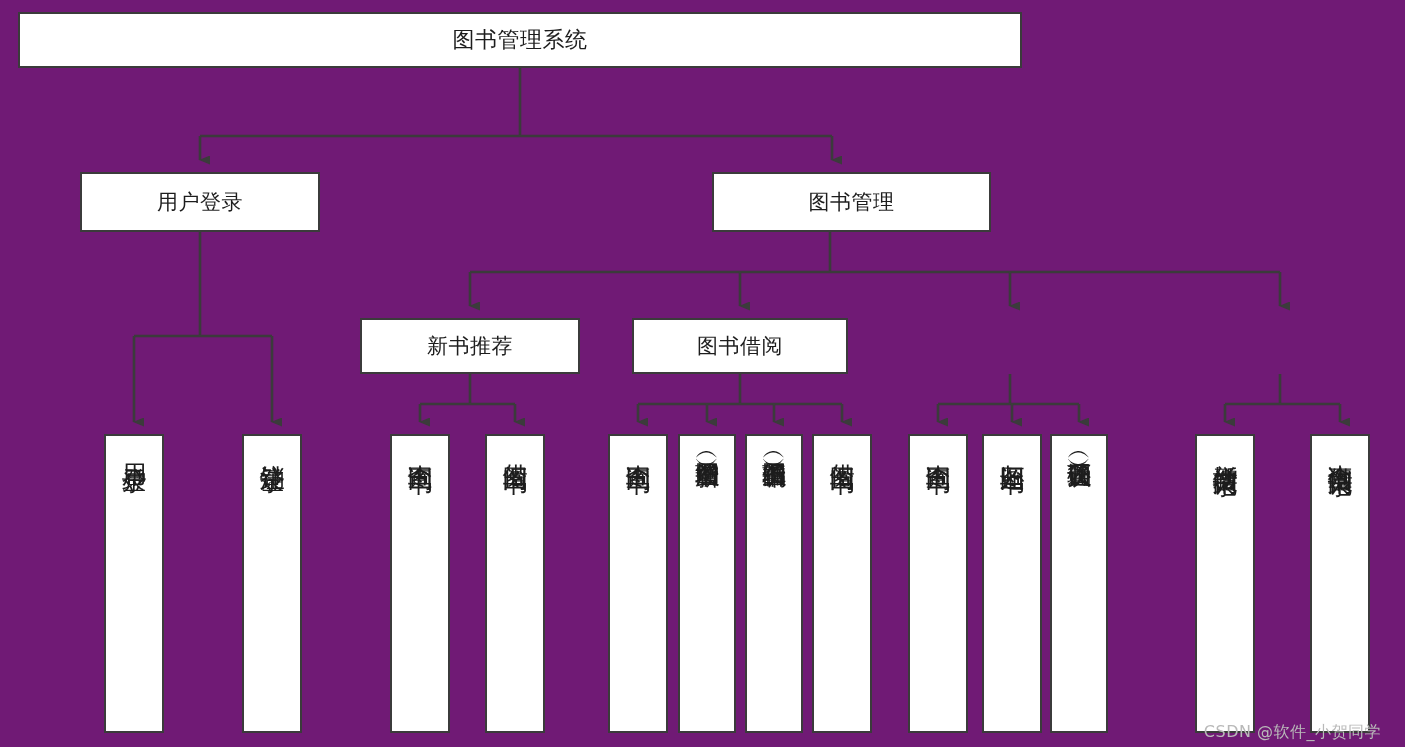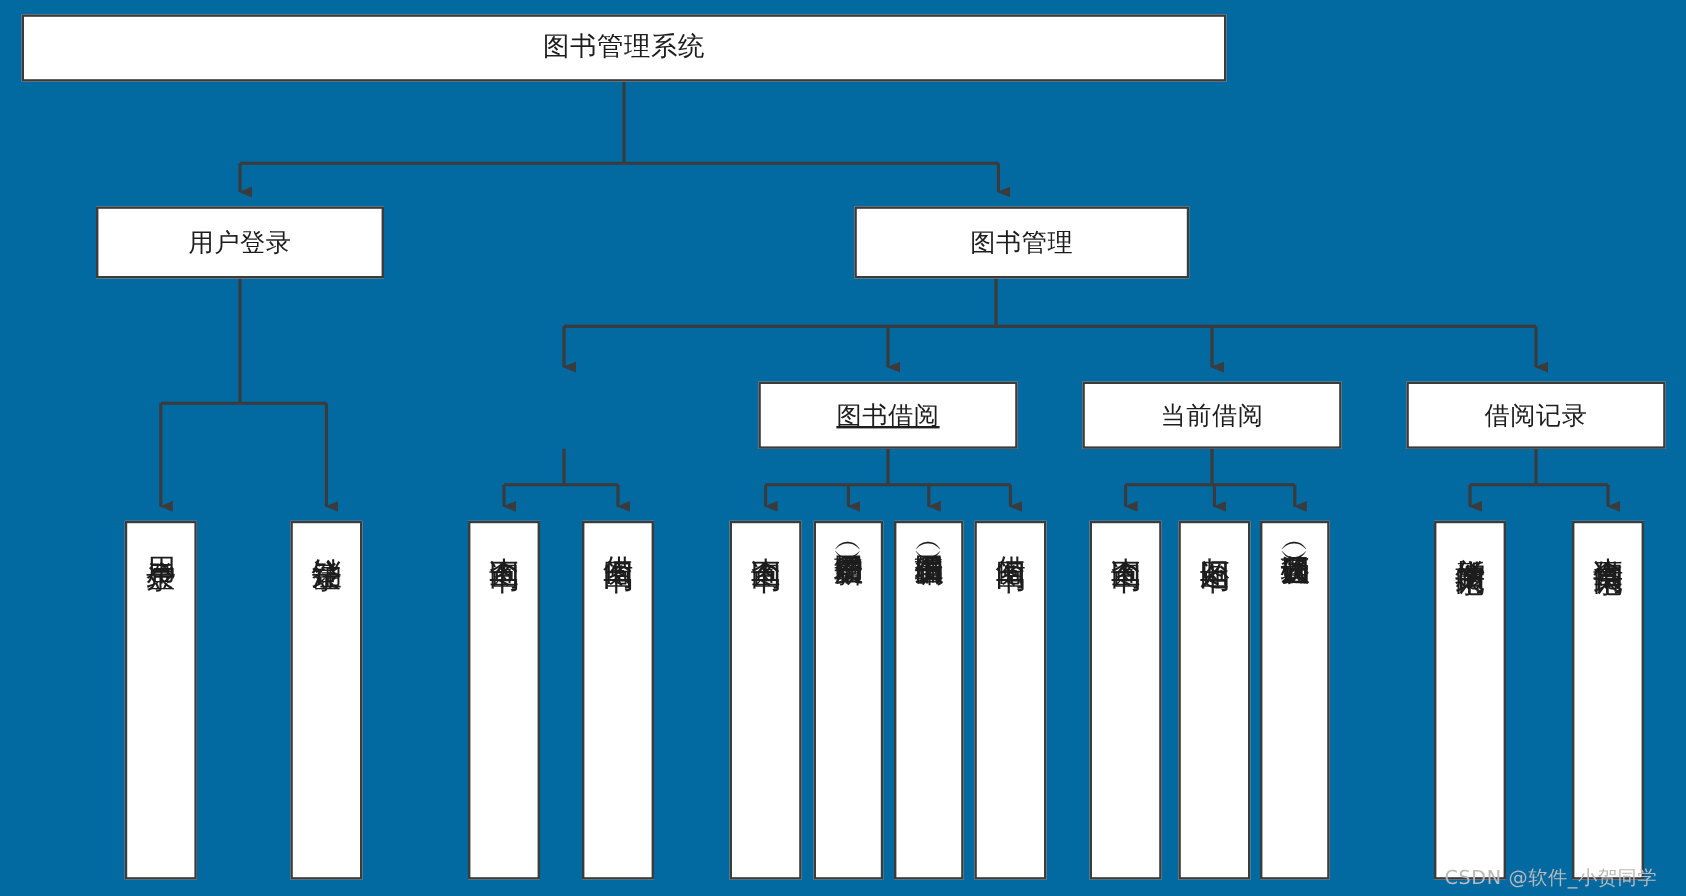--- a/index.html
+++ b/index.html
@@ -4,21 +4,21 @@
 <style>
   html,body{margin:0;padding:0;background:#ffffff;}
   body{
     font-family:"DejaVu Sans","Liberation Sans",sans-serif;
     color:#1d1d1d;
   }
   #stage{
     position:relative;
     width:1405px;
     height:747px;
-    background:#0369a1;
+    background:#701a75;
     overflow:hidden;
   }
   svg#wires{
     position:absolute;
     left:0; top:0;
     width:1405px;
     height:747px;
     pointer-events:none;
   }
   .node{
@@ -130,28 +130,25 @@
     <span class="lbl">图书管理系统</span>
   </div>
 
   <div class="node lvl2" style="left:80px;top:172px;width:240px;height:60px;">
     <span class="lbl">用户登录</span>
   </div>
   <div class="node lvl2" style="left:712px;top:172px;width:279px;height:60px;">
     <span class="lbl">图书管理</span>
   </div>
 
-  <div class="node lvl3" style="left:632px;top:318px;width:216px;height:56px;text-decoration:underline;">
+  <div class="node lvl3" style="left:360px;top:318px;width:220px;height:56px;">
+    <span class="lbl">新书推荐</span>
+  </div>
+  <div class="node lvl3" style="left:632px;top:318px;width:216px;height:56px;">
     <span class="lbl">图书借阅</span>
-  </div>
-  <div class="node lvl3" style="left:902px;top:318px;width:216px;height:56px;">
-    <span class="lbl">当前借阅</span>
-  </div>
-  <div class="node lvl3" style="left:1172px;top:318px;width:216px;height:56px;">
-    <span class="lbl">借阅记录</span>
   </div>
 
   <div class="node leaf" style="left:104px;top:434px;width:60px;height:299px;">
     <span class="lbl">用户登录</span>
   </div>
   <div class="node leaf" style="left:242px;top:434px;width:60px;height:299px;">
     <span class="lbl">注销登录</span>
   </div>
 
   <div class="node leaf" style="left:390px;top:434px;width:60px;height:299px;">

